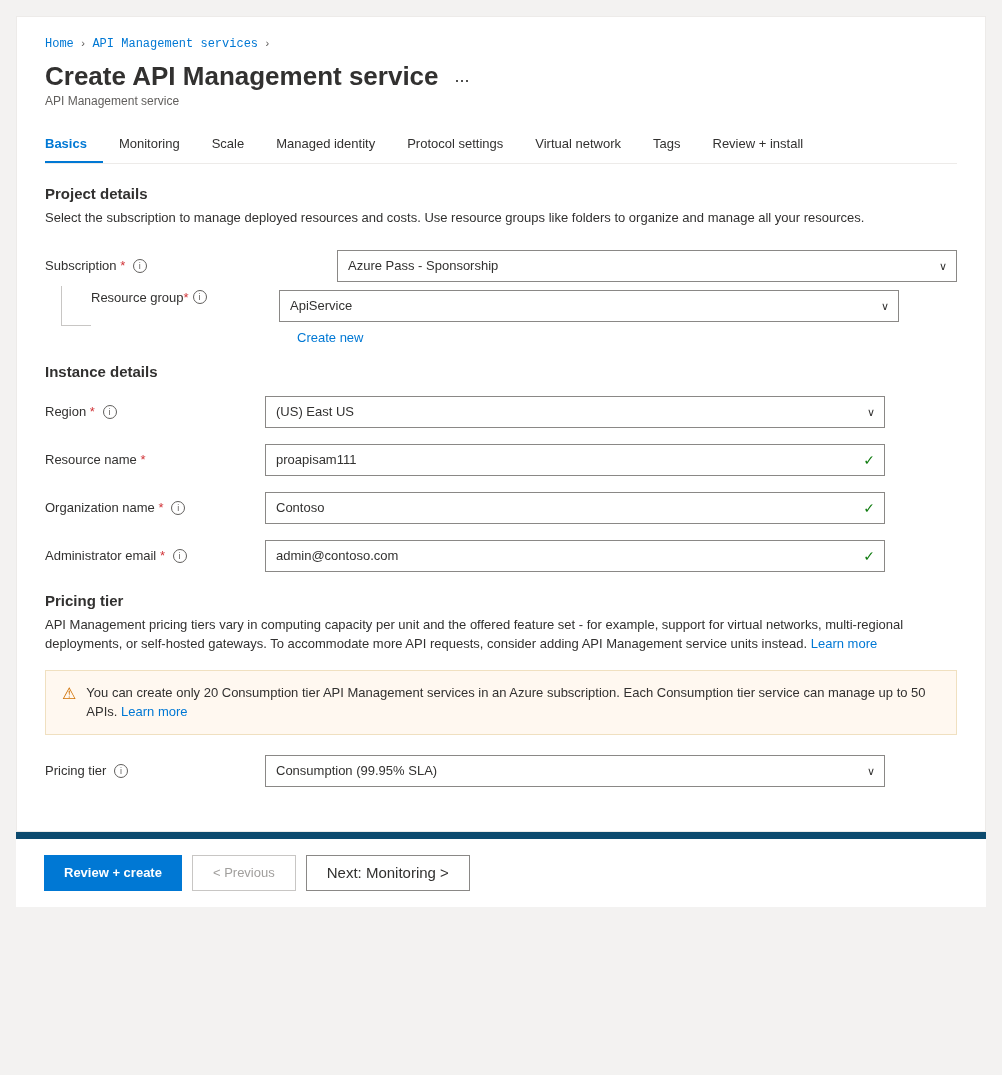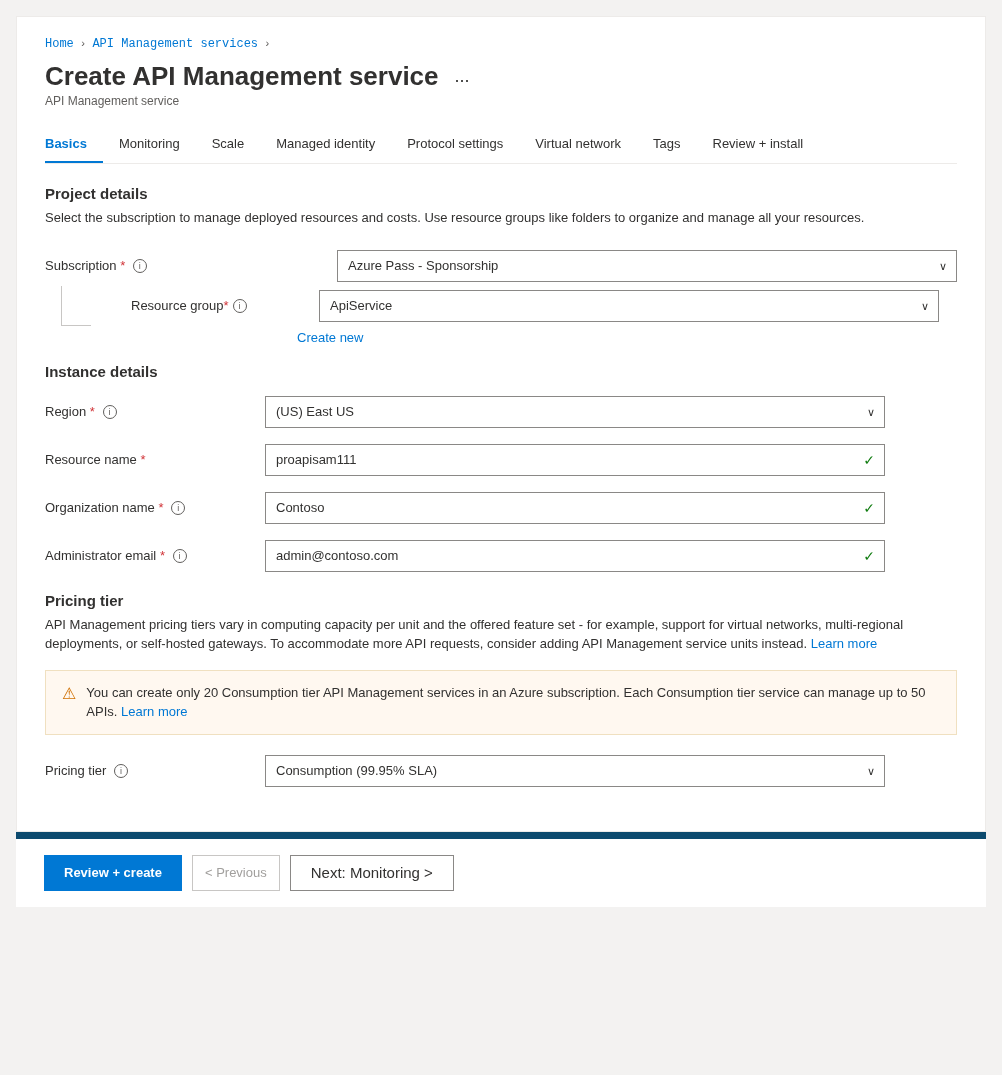--- a/index.html
+++ b/index.html
@@ -222,21 +222,21 @@
       padding: 8px 20px;
       font-size: 13px;
       font-weight: 600;
       cursor: pointer;
       height: 36px;
     }
     .btn-secondary {
       background: #fff;
       color: #323130;
       border: 1px solid #8a8886;
-      padding: 8px 12px;
+      padding: 8px 20px;
       font-size: 13px;
       cursor: pointer;
       height: 36px;
     }
     .btn-secondary.disabled {
       color: #a19f9d;
       border-color: #c8c6c4;
       cursor: default;
       background: #fff;
     }
@@ -314,21 +314,21 @@
         <div class="form-control select-wrapper">
           <select class="select-box">
             <option>Azure Pass - Sponsorship</option>
           </select>
           <span class="chevron-icon">∨</span>
         </div>
       </div>
 
       <div class="rg-nested" style="margin-bottom: 4px;">
         <div class="rg-connector"></div>
-        <div class="form-label" style="width:188px; display:flex; align-items:center; height:32px; flex-shrink:0; padding-left:0;margin-left:40px;">
+        <div class="form-label" style="width:188px; display:flex; height:32px; flex-shrink:0; padding-left:0;">
           <span>Resource group</span>
           <span class="required"> *</span>
           <span class="info-icon">i</span>
         </div>
         <div class="form-control select-wrapper" style="max-width:620px;">
           <select class="select-box">
             <option>ApiService</option>
           </select>
           <span class="chevron-icon">∨</span>
         </div>

